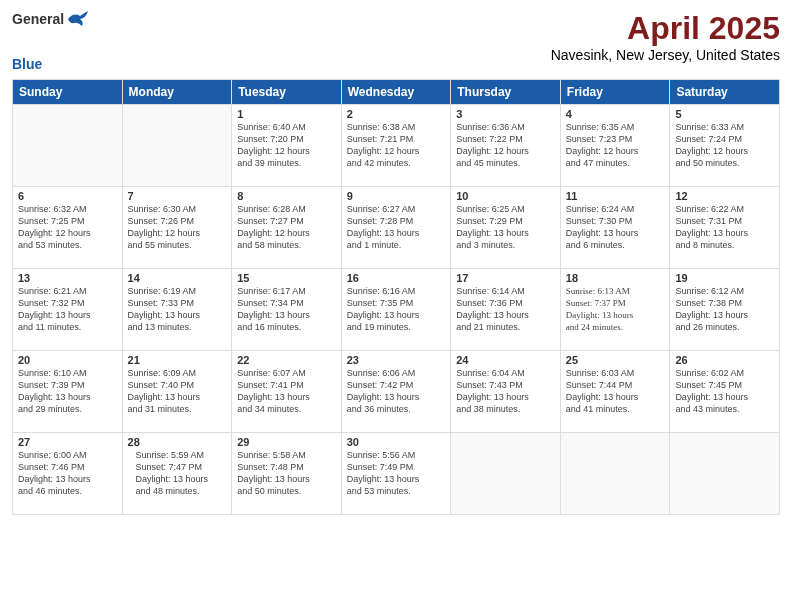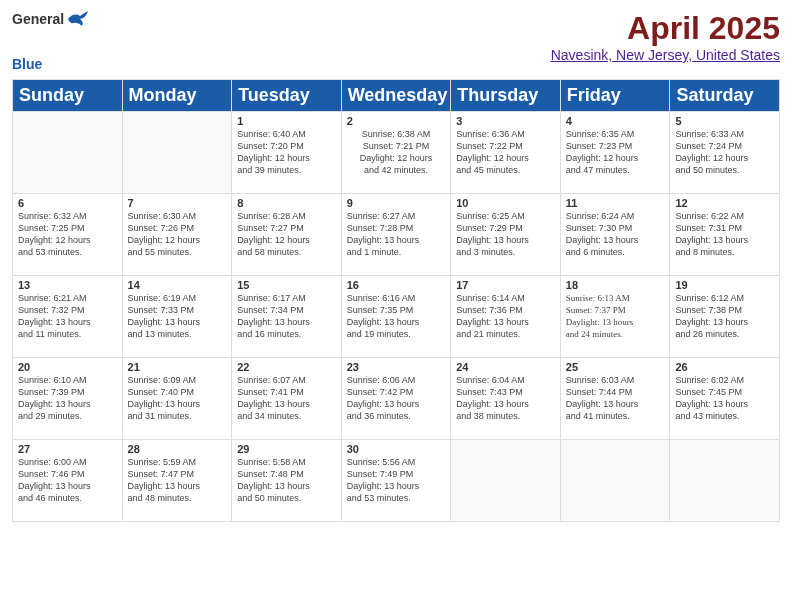--- a/index.html
+++ b/index.html
@@ -25,35 +25,34 @@
     .title-section {
       text-align: right;
     }
     .title-month {
       font-size: 32px;
       font-weight: bold;
       color: #7f1d1d;
     }
     .title-location {
       font-size: 14px;
-      color: #4c1d95;
+      color: #000000;
       font-weight: normal;
-      text-decoration: underline;
     }
     .calendar {
       width: 100%;
       border-collapse: collapse;
       table-layout: fixed;
     }
     .calendar th {
       background: #1a5ca8;
       color: white;
       text-align: left;
       padding: 5px 6px;
-      font-size: 18px;
+      font-size: 12px;
       font-weight: bold;
       border: 1px solid #ddd;
     }
     .calendar td {
       border: 1px solid #ddd;
       vertical-align: top;
       padding: 3px 5px;
       font-size: 9.5px;
       color: #333;
       height: 82px;
@@ -132,21 +131,21 @@
           <td class="empty"></td>
           <td>
             <span class="day-num">1</span>
             <div class="day-info" style="white-space: pre-line;">Sunrise: 6:40 AM
 Sunset: 7:20 PM
 Daylight: 12 hours
 and 39 minutes.</div>
           </td>
           <td>
             <span class="day-num">2</span>
-            <div class="day-info" style="white-space: pre-line; text-align: center;">Sunrise: 6:38 AM
+            <div class="day-info" style="white-space: pre-line;">Sunrise: 6:38 AM
 Sunset: 7:21 PM
 Daylight: 12 hours
 and 42 minutes.</div>
           </td>
           <td>
             <span class="day-num">3</span>
             <div class="day-info" style="white-space: pre-line;">Sunrise: 6:36 AM
 Sunset: 7:22 PM
 Daylight: 12 hours
 and 45 minutes.</div>
@@ -322,21 +321,21 @@
         <tr>
           <td>
             <span class="day-num">27</span>
             <div class="day-info" style="white-space: pre-line;">Sunrise: 6:00 AM
 Sunset: 7:46 PM
 Daylight: 13 hours
 and 46 minutes.</div>
           </td>
           <td>
             <span class="day-num">28</span>
-            <div class="day-info" style="white-space: pre-line;">Sunrise: 5:59 AM
+            <div class="day-info" style="white-space: pre-line; margin-left: 8px;">Sunrise: 5:59 AM
 Sunset: 7:47 PM
 Daylight: 13 hours
 and 48 minutes.</div>
           </td>
           <td>
             <span class="day-num">29</span>
             <div class="day-info" style="white-space: pre-line;">Sunrise: 5:58 AM
 Sunset: 7:48 PM
 Daylight: 13 hours
 and 50 minutes.</div>

